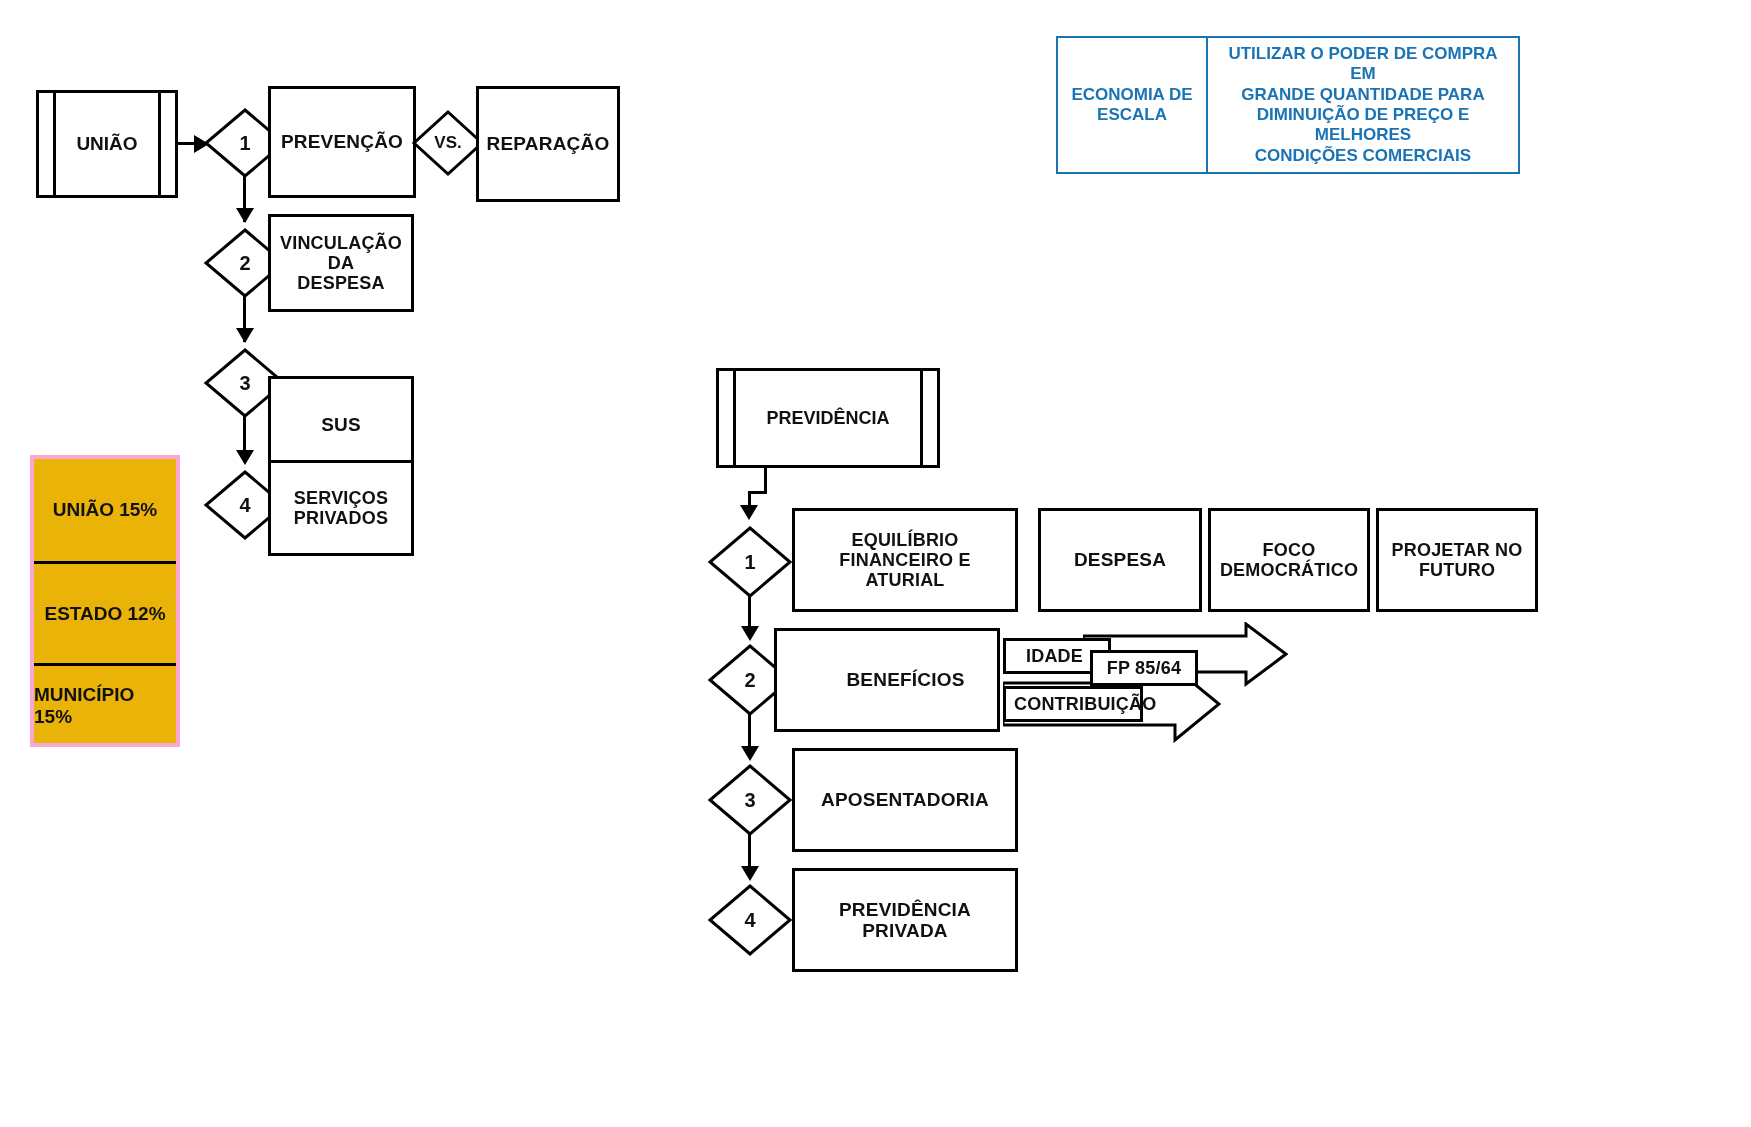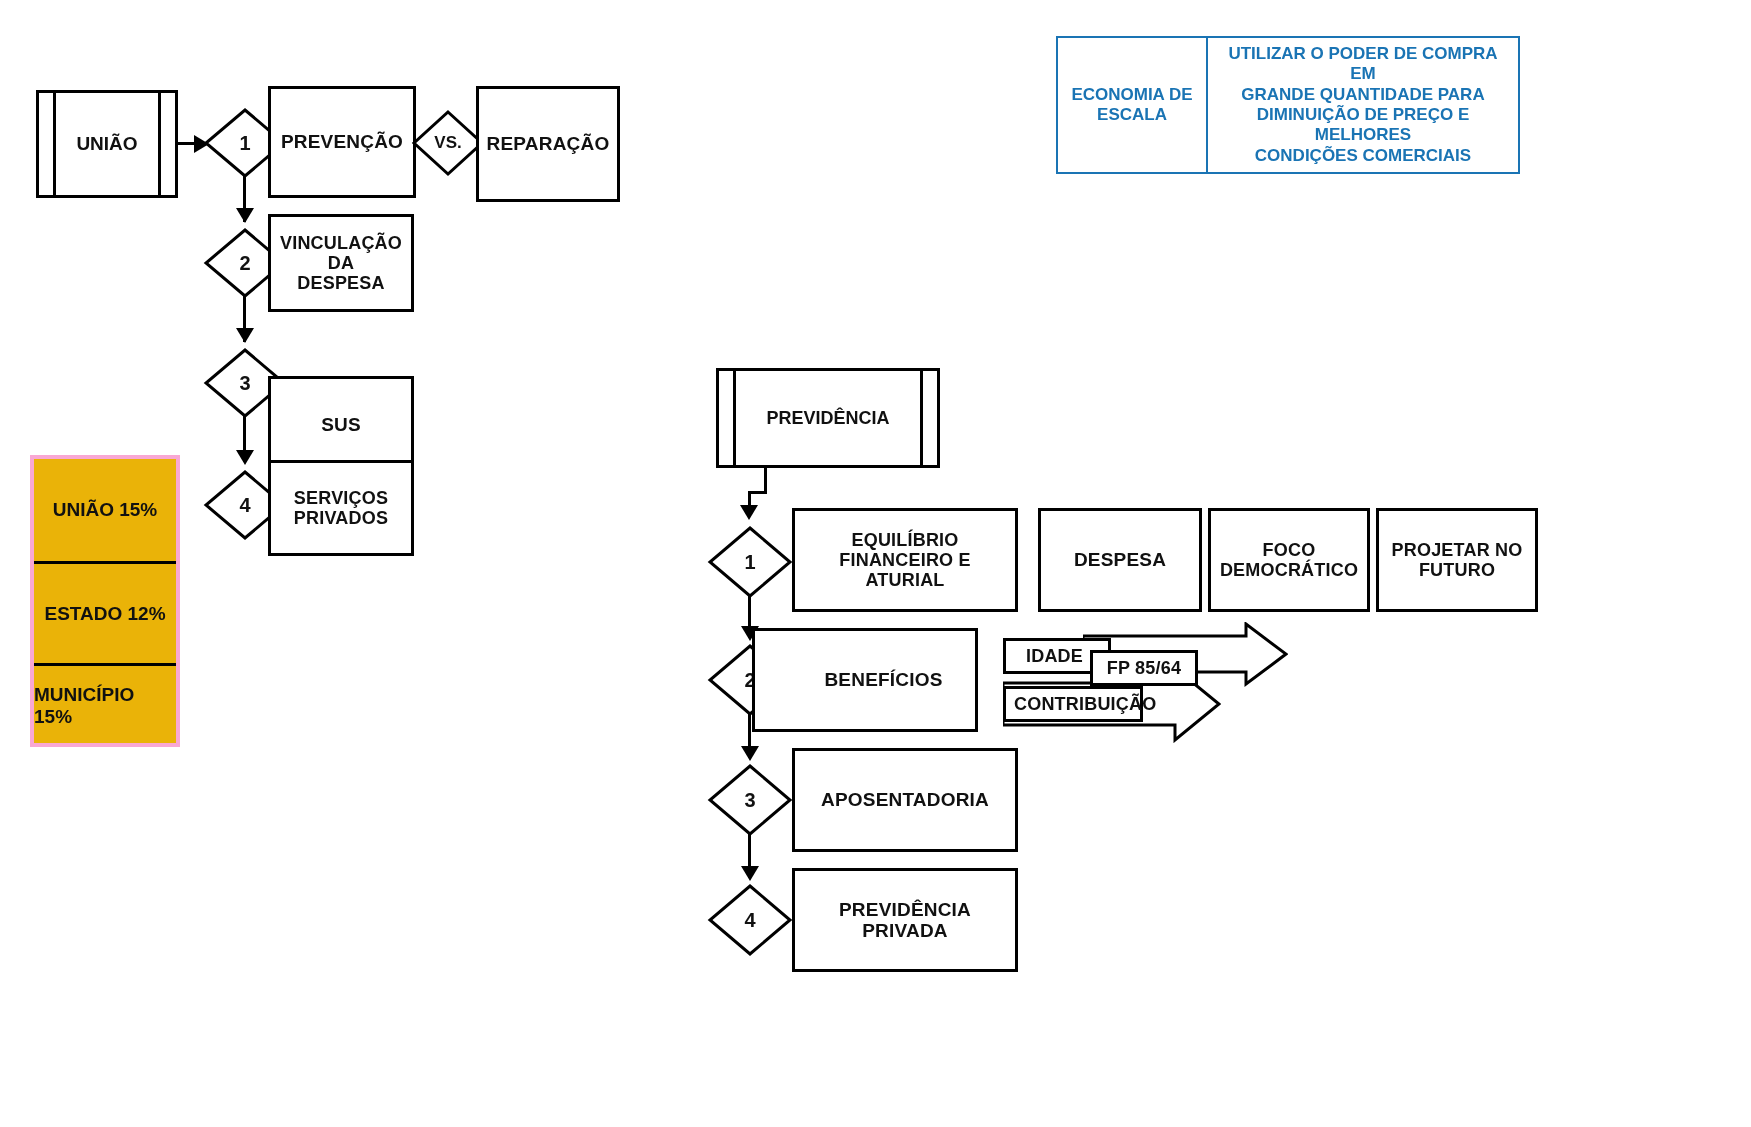--- a/index.html
+++ b/index.html
@@ -236,21 +236,21 @@
   <div class="ln vln" style="left:748px;top:596px;height:42px;"></div>
   <div class="arrowhead ah-down" style="left:741px;top:626px;"></div>
 
   <div class="dia" style="left:708px;top:644px;width:84px;height:72px;">
     <svg width="84" height="72" viewBox="0 0 84 72">
       <polygon points="42,2 82,36 42,70 2,36" fill="#fff" stroke="#000" stroke-width="3"></polygon>
     </svg>
     <div class="num" style="font-size:20px;">2</div>
   </div>
 
-  <div class="box" style="left:752px;top:628px;width:226px;height:104px;font-size:19px;padding-left:37px;">
+  <div class="box" style="left:774px;top:628px;width:226px;height:104px;font-size:19px;padding-left:37px;">
     <span class="t sq">BENEFÍCIOS</span>
   </div>
 
   <div class="blockarrow" style="left:1083px;top:622px;width:205px;height:65px;">
     <svg width="205" height="65" viewBox="0 0 205 65">
       <polygon points="0,14 163,14 163,2 203,32 163,62 163,50 0,50" fill="#fff" stroke="#000" stroke-width="3"></polygon>
     </svg>
   </div>
 
   <div class="blockarrow" style="left:1003px;top:665px;width:218px;height:78px;">

